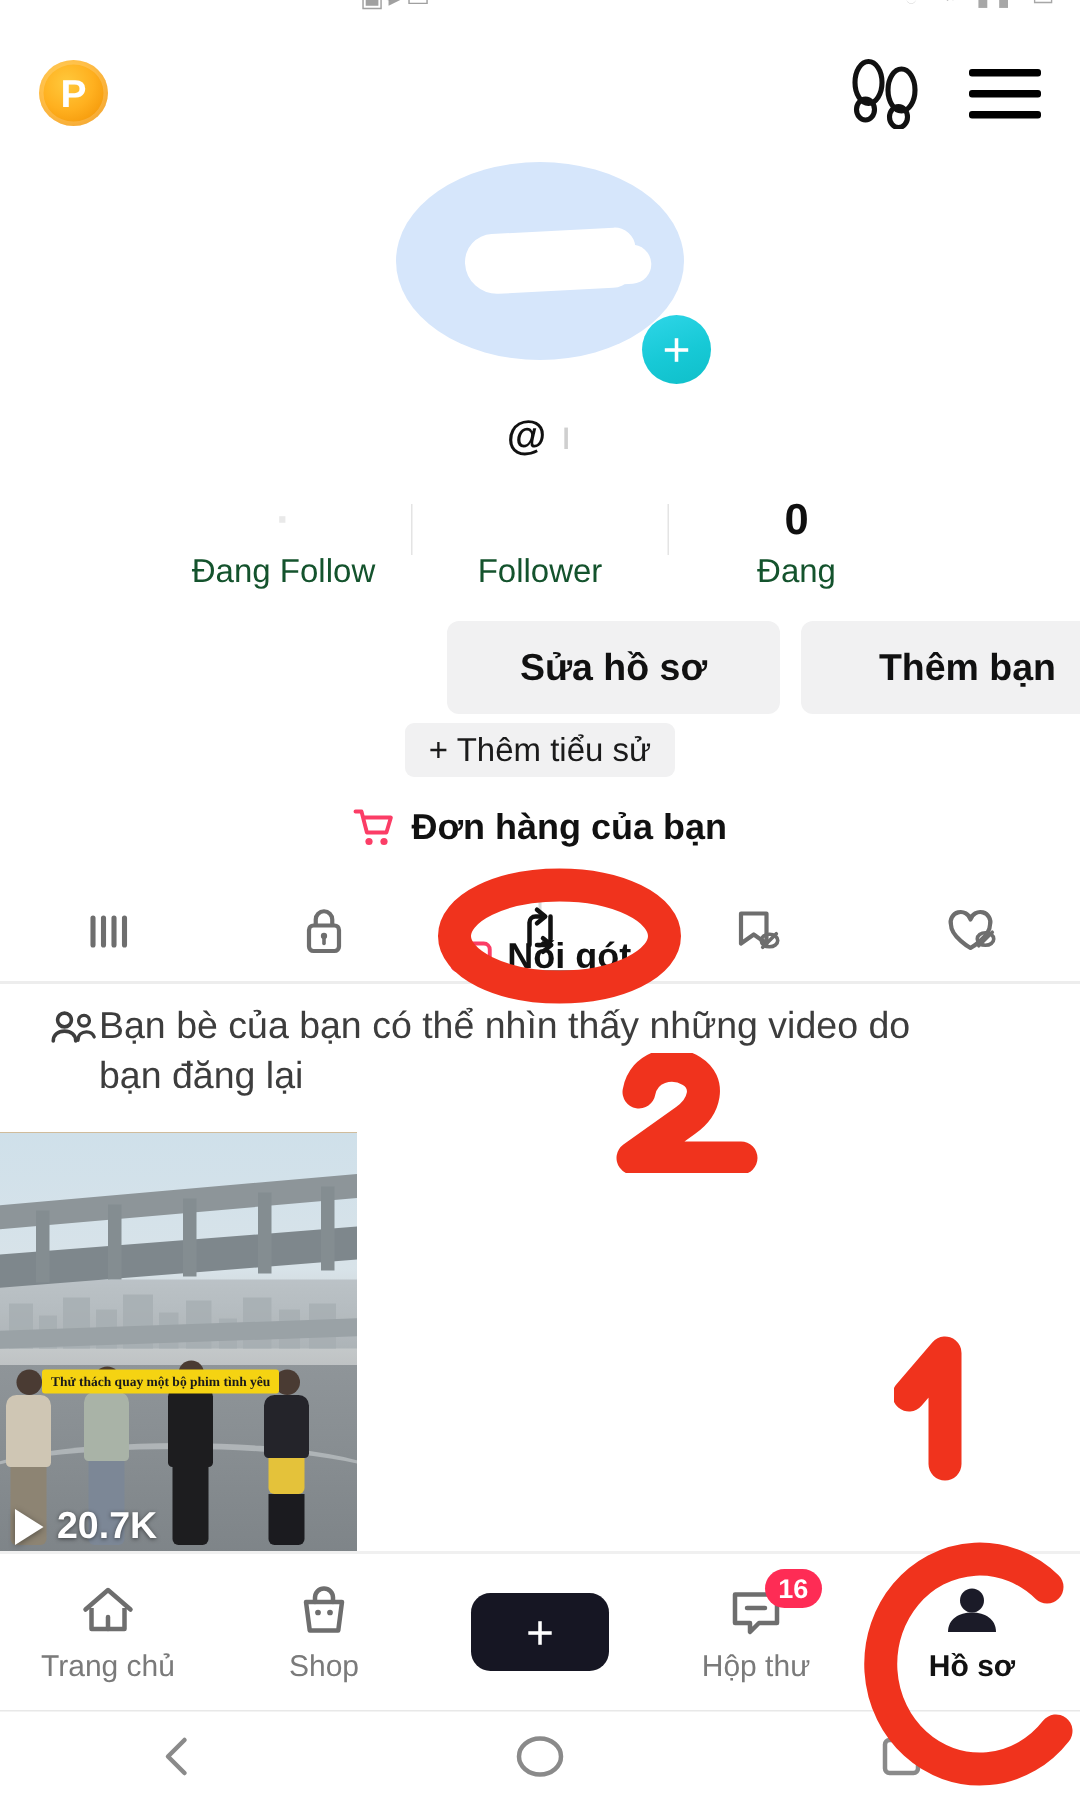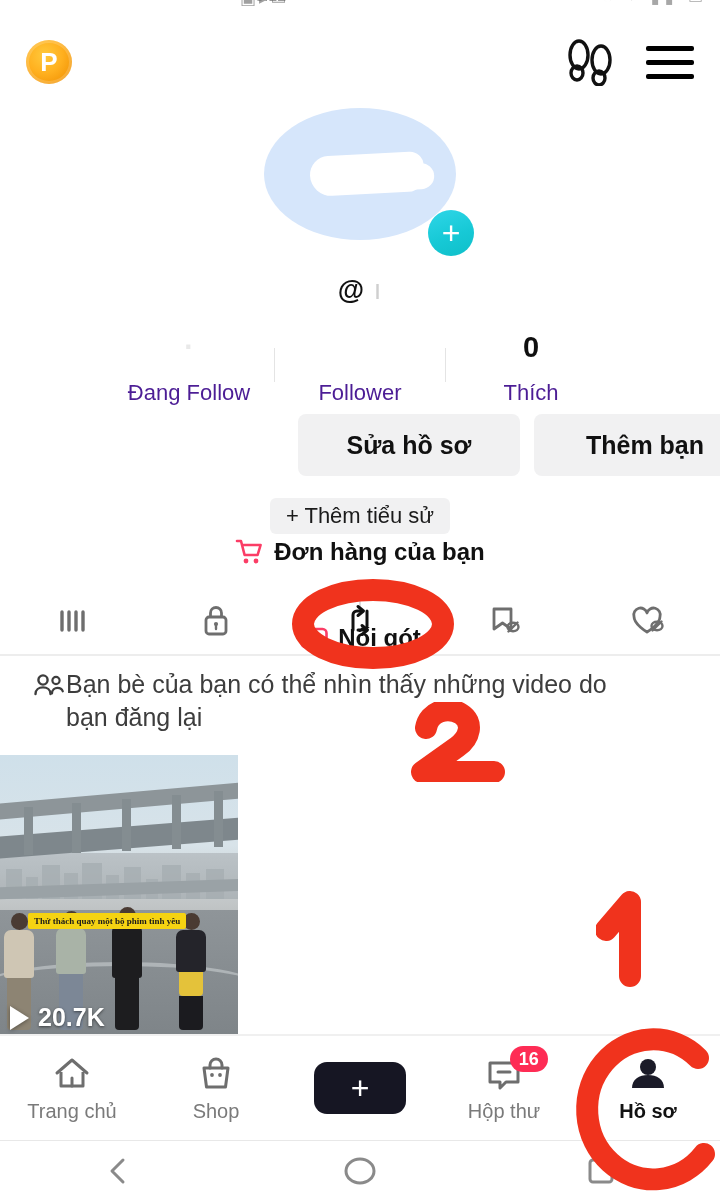--- a/index.html
+++ b/index.html
@@ -74,35 +74,35 @@
   .stats {
     position:absolute; top:330px; left:0; width:720px;
     display:flex; align-items:flex-end; justify-content:center;
   }
   .stat { width:170px; text-align:center; }
   .stat .num {
     font-size:29px; font-weight:bold; color:#0f0f0f;
     height:34px; line-height:34px;
   }
   .stat .num.blank { color:#e9e9e9; }
-  .stat .lbl { font-size:22px; color:#4c1d95; margin-top:16px; }
+  .stat .lbl { font-size:22px; color:#14532d; margin-top:4px; }
   .stat-div { width:1px; height:34px; background:#e4e4e4; margin:0 0 24px 0; }
 
   
   .actions {
     position:absolute; top:414px; left:0; width:720px;
     display:flex; justify-content:flex-end; gap:14px;margin-left:36px;
   }
   .btn {
     background:#f1f1f2; border:none; border-radius:8px;
     font-family:inherit; font-size:25px; font-weight:bold; color:#111;
     padding:0 28px; height:62px; min-width:222px;
   }
   .bio-btn {
-    position:absolute; top:498px; left:0; width:720px; text-align:center;
+    position:absolute; top:482px; left:0; width:720px; text-align:center;
   }
   .bio-btn span {
     display:inline-block; background:#f1f1f2; border-radius:6px;
     font-size:22px; color:#1b1b1b; padding:5px 16px; font-weight:500;
   }
 
   
   .shoprow {
     position:absolute; top:538px; left:0; width:720px;
     display:flex; align-items:center; justify-content:center; gap:16px;
@@ -255,21 +255,21 @@
       <div class="lbl">Đang Follow</div>
     </div>
     <div class="stat-div"></div>
     <div class="stat">
       <div class="num blank"></div>
       <div class="lbl">Follower</div>
     </div>
     <div class="stat-div"></div>
     <div class="stat">
       <div class="num">0</div>
-      <div class="lbl">Thích</div>
+      <div class="lbl">Đang</div>
     </div>
   </div>
 
   <div class="actions">
     <button class="btn">Sửa hồ sơ</button>
     <button class="btn">Thêm bạn</button>
   </div>
 
   <div class="bio-btn">
     <span>+ Thêm tiểu sử</span>

